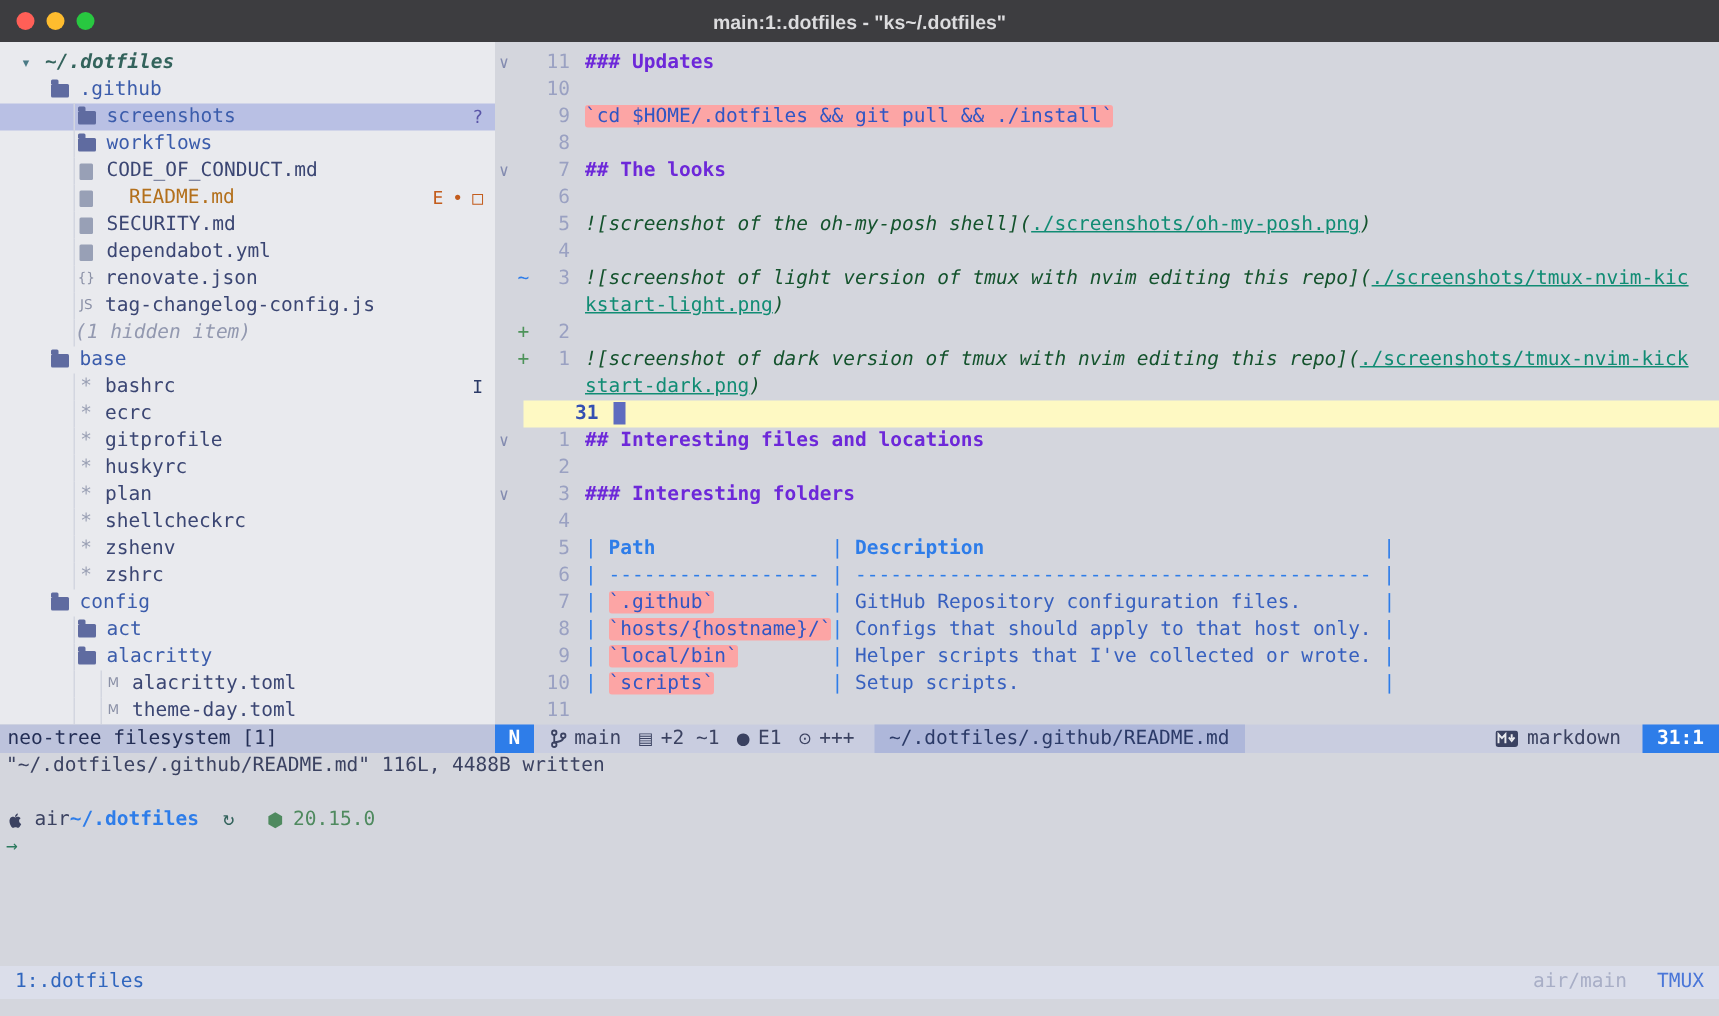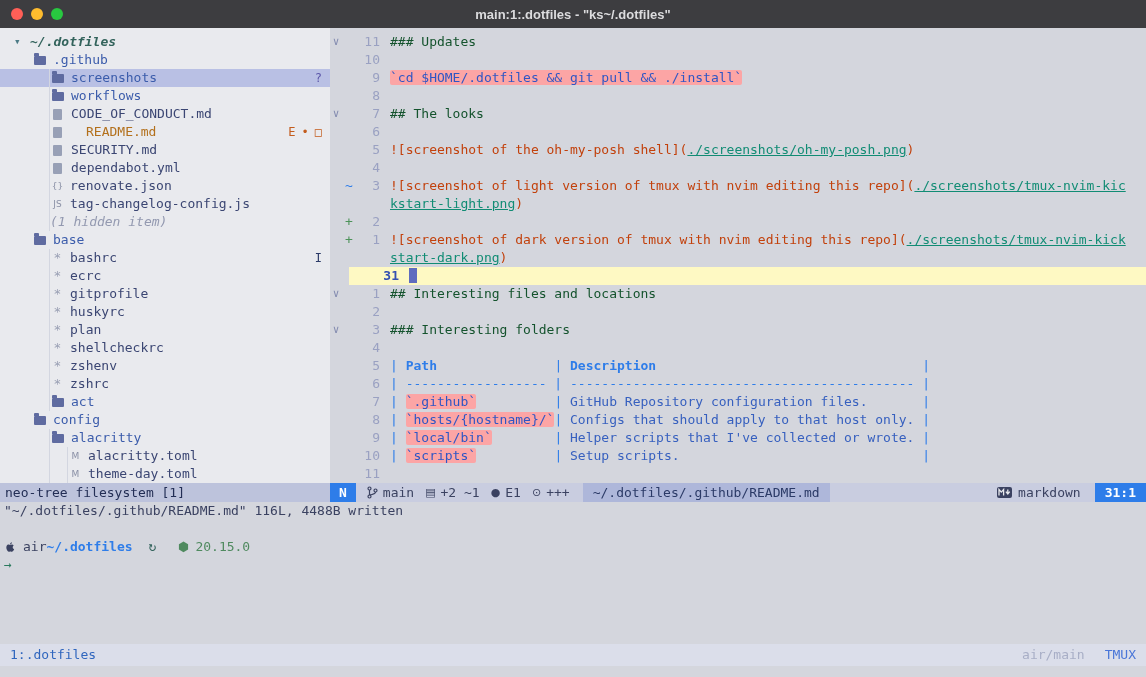--- a/index.html
+++ b/index.html
@@ -50,22 +50,22 @@
 
   
   .eline { display:flex; height:18px; line-height:18px; white-space:pre; }
   .eline.cur { background:#fef9c3;margin-left:19px; }
   .fold { width:12px; flex:none; text-align:center; color:#848cb0; font-size:11px; }
   .sign { width:14px; flex:none; text-align:center; }
   .sign.add { color:#4d935a; } .sign.ch { color:#2e7de9; }
   .lnum { width:24px; flex:none; text-align:right; color:#9aa1c2; }
   .cur .lnum { color:#3550b2; font-weight:bold; }
   .etext { padding-left:10px; flex:1; white-space:pre; }
-  .s-head { color:#14532d; font-weight:normal; }
-  .s-body { color:#c2410c; }
+  .s-head { color:#6d28d9; font-weight:bold; }
+  .s-body { color:#14532d;font-style:italic; }
   .s-desc { color:#3760bf; }
   .s-code { background:#fca5a5; color:#2f56c4; border-radius:2px; }
   .s-link { color:#118c74; text-decoration:underline; }
   .s-pipe { color:#2e7de9; }
   .s-th { color:#2e7de9; font-weight:bold; }
   .s-plain { color:#3b4261; }
   .s-cursor { background:#5f6cbf; color:#5f6cbf; }
 
   
   .sl { height:19px; flex:none; display:flex; line-height:19px; }
@@ -130,22 +130,22 @@
           <div class="trow"><span class="iu"></span><span class="iu guide"></span><span class="tlabel lbl-muted">(1 hidden item)</span><span class="tsp"></span></div>
           <div class="trow"><span class="iu"></span><span class="ficon"></span><span class="tlabel lbl-folder">base</span><span class="tsp"></span></div>
           <div class="trow"><span class="iu"></span><span class="iu guide"></span><span class="staricon">*</span><span class="tlabel lbl-file">bashrc</span><span class="tsp"></span><span class="badge" style="color: rgb(43, 58, 103);">I</span></div>
           <div class="trow"><span class="iu"></span><span class="iu guide"></span><span class="staricon">*</span><span class="tlabel lbl-file">ecrc</span><span class="tsp"></span></div>
           <div class="trow"><span class="iu"></span><span class="iu guide"></span><span class="staricon">*</span><span class="tlabel lbl-file">gitprofile</span><span class="tsp"></span></div>
           <div class="trow"><span class="iu"></span><span class="iu guide"></span><span class="staricon">*</span><span class="tlabel lbl-file">huskyrc</span><span class="tsp"></span></div>
           <div class="trow"><span class="iu"></span><span class="iu guide"></span><span class="staricon">*</span><span class="tlabel lbl-file">plan</span><span class="tsp"></span></div>
           <div class="trow"><span class="iu"></span><span class="iu guide"></span><span class="staricon">*</span><span class="tlabel lbl-file">shellcheckrc</span><span class="tsp"></span></div>
           <div class="trow"><span class="iu"></span><span class="iu guide"></span><span class="staricon">*</span><span class="tlabel lbl-file">zshenv</span><span class="tsp"></span></div>
           <div class="trow"><span class="iu"></span><span class="iu guide"></span><span class="staricon">*</span><span class="tlabel lbl-file">zshrc</span><span class="tsp"></span></div>
+          <div class="trow"><span class="iu"></span><span class="ficon"></span><span class="tlabel lbl-folder">config</span><span class="tsp"></span></div>
           <div class="trow"><span class="iu"></span><span class="iu guide"></span><span class="ficon"></span><span class="tlabel lbl-folder">act</span><span class="tsp"></span></div>
-          <div class="trow"><span class="iu"></span><span class="ficon"></span><span class="tlabel lbl-folder">config</span><span class="tsp"></span></div>
           <div class="trow"><span class="iu"></span><span class="iu guide"></span><span class="ficon"></span><span class="tlabel lbl-folder">alacritty</span><span class="tsp"></span></div>
           <div class="trow"><span class="iu"></span><span class="iu guide"></span><span class="iu guide"></span><span class="texticon">M</span><span class="tlabel lbl-file">alacritty.toml</span><span class="tsp"></span></div>
           <div class="trow"><span class="iu"></span><span class="iu guide"></span><span class="iu guide"></span><span class="texticon">M</span><span class="tlabel lbl-file">theme-day.toml</span><span class="tsp"></span></div>
         </div>
       <div class="editor" id="editor-lines">
           <div class="eline"><span class="fold">∨</span><span class="sign"></span><span class="lnum">11</span><span class="etext"><span class="s-head">### Updates</span></span></div>
           <div class="eline"><span class="fold"></span><span class="sign"></span><span class="lnum">10</span><span class="etext"></span></div>
           <div class="eline"><span class="fold"></span><span class="sign"></span><span class="lnum">9</span><span class="etext"><span class="s-code">`cd $HOME/.dotfiles &amp;&amp; git pull &amp;&amp; ./install`</span></span></div>
           <div class="eline"><span class="fold"></span><span class="sign"></span><span class="lnum">8</span><span class="etext"></span></div>
           <div class="eline"><span class="fold">∨</span><span class="sign"></span><span class="lnum">7</span><span class="etext"><span class="s-head">## The looks</span></span></div>

